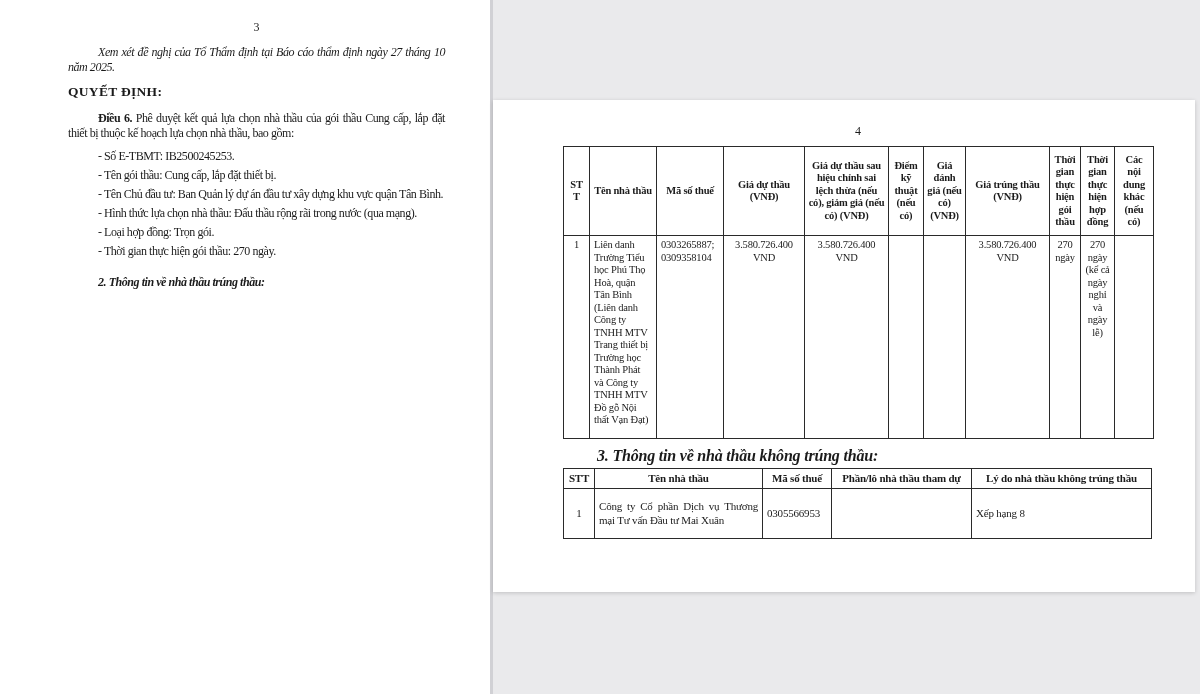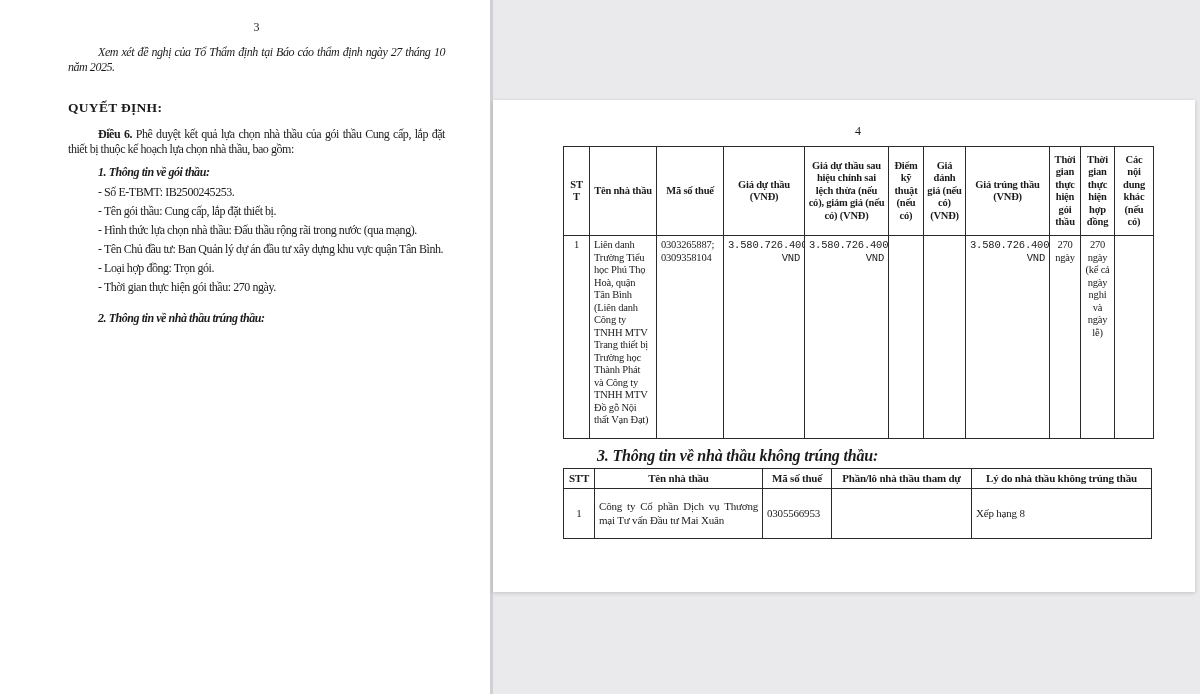--- a/index.html
+++ b/index.html
@@ -17,21 +17,21 @@
   .page-left{
     position:absolute;left:0;top:0;width:490px;height:694px;
     background:var(--page);
   }
   .page-left .content{
     padding:20px 45px 0 68px;
     font-size:12px;line-height:15px;letter-spacing:-0.45px;
     text-align:justify;
   }
   .pnum{ text-align:center; letter-spacing:0; margin-bottom:10px;}
-  .preamble{ font-style:italic; text-indent:30px; margin-bottom:25px;}
+  .preamble{ font-style:italic; text-indent:30px; margin-bottom:9px;}
   .decision-heading{
     text-align:left; font-weight:bold; font-size:13.5px; letter-spacing:0.3px;
     margin-bottom:12px;
   }
   .article{ text-indent:30px; margin-bottom:8px;}
   .article .b{ font-weight:bold;}
   .sec-heading{ font-weight:bold; font-style:italic; text-indent:30px; margin-bottom:5px;}
   .items p{ text-indent:30px; margin-bottom:4px;}
   .sec2{ margin-top:16px;}
   
@@ -68,39 +68,38 @@
   #t2 thead tr{ height:20px;}
   #t2 tbody tr{ height:50px;}
   #t2 td{ vertical-align:middle; font-size:11px; line-height:13.5px;}
   #t2 th{ font-size:11px;}
   .sec3-heading{
     position:absolute; top:347px; left:104px;
     font-weight:bold; font-style:italic; font-size:16px; letter-spacing:-0.2px;
   }
   
   .al{ text-align:left;font-family:Liberation Serif, serif;}
-  .ar{ text-align:right;font-family:Liberation Mono, monospace;}
+  .ar{ text-align:center;}
   .ac{ text-align:center;}
   .aj{ text-align:justify;}
 </style>
 </head>
 <body>
 
 <div class="page-left">
   <div class="content">
     <p class="pnum">3</p>
     <p class="preamble">Xem xét đề nghị của Tổ Thẩm định tại Báo cáo thẩm định ngày 27 tháng 10 năm 2025.</p>
     <p class="decision-heading">QUYẾT ĐỊNH:</p>
     <p class="article"><span class="b">Điều 6.</span> <span>Phê duyệt kết quả lựa chọn nhà thầu của gói thầu Cung cấp, lắp đặt thiết bị thuộc kế hoạch lựa chọn nhà thầu, bao gồm:</span></p>
-    <p class="sec-heading">1. Thông tin về gói thầu:</p>
     <div class="items">
         <p>- Số E-TBMT: IB2500245253.</p>
         <p>- Tên gói thầu: Cung cấp, lắp đặt thiết bị.</p>
+        <p>- Tên Chủ đầu tư: Ban Quản lý dự án đầu tư xây dựng khu vực quận Tân Bình.</p>
         <p>- Hình thức lựa chọn nhà thầu: Đấu thầu rộng rãi trong nước (qua mạng).</p>
-        <p>- Tên Chủ đầu tư: Ban Quản lý dự án đầu tư xây dựng khu vực quận Tân Bình.</p>
         <p>- Loại hợp đồng: Trọn gói.</p>
         <p>- Thời gian thực hiện gói thầu: 270 ngày.</p>
       </div>
     <p class="sec-heading sec2">2. Thông tin về nhà thầu trúng thầu:</p>
   </div>
 </div>
 
 <div class="page-gap"></div>
 
 <div class="page-right">

